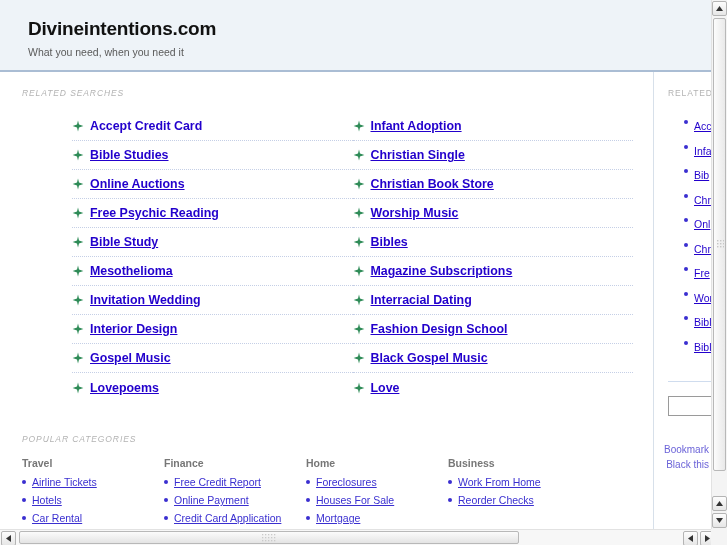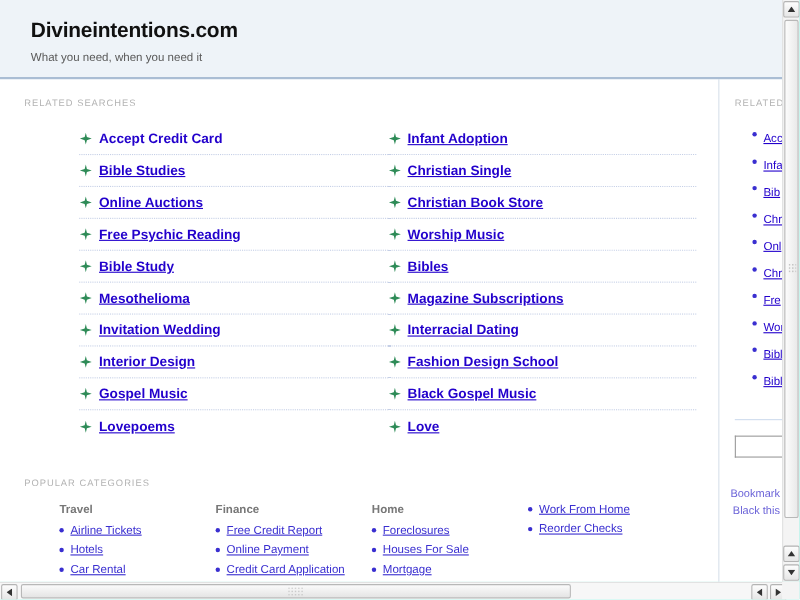--- a/index.html
+++ b/index.html
@@ -5,21 +5,21 @@
   html, body {
     margin: 0; padding: 0;
     width: 727px; height: 545px;
     overflow: hidden;
     background: #ffffff;
     font-family: "Liberation Sans", sans-serif;
   }
   #viewport {
     position: relative;
     width: 727px; height: 545px;
-    background: #5eead4;
+    background: #0ea5e9;
     overflow: hidden;
   }
   
   #page {
     position: absolute;
     left: 0; top: 0;
     width: 711px;
     height: 529px;
     overflow: hidden;
     background: #fff;
@@ -64,20 +64,21 @@
     width: 55px;
     height: 457px;
     overflow: hidden;
   }
   .section-label {
     font-size: 8.5px;
     color: #b3b3b3;
     letter-spacing: 0.9px;
     padding: 16px 0 0 22px;
     font-family: "Liberation Sans", sans-serif;
+    font-style: italic;
   }
   
   #rs-grid {
     margin: 14px 0 0 16px;
     display: flex;
     padding-left: 56px;
     padding-right: 20px;
   }
   .rs-col { width: 292px; }
   .rs-item {
@@ -102,21 +103,21 @@
     cursor: pointer;
     white-space: nowrap;
   }
   .rs-item.first .rs-link { text-decoration: none; }
   
   #popular {
     margin-top: 16px;
   }
   #cat-grid {
     display: flex;
-    padding-left: 54px;
+    padding-left: 22px;
     margin-top: 13px;
   }
   .cat-col { width: 142px; }
   .cat-head {
     font-size: 10.5px;
     color: #777777;
     font-weight: bold;
     margin-bottom: 7px;
   }
   .cat-item {
@@ -458,20 +459,21 @@
                 <div class="cat-item">
                   <span class="dot"></span>
                   <span class="cat-link">Houses For Sale</span>
                 </div>
                 <div class="cat-item">
                   <span class="dot"></span>
                   <span class="cat-link">Mortgage</span>
                 </div>
               </div>
               <div class="cat-col">
+                <div class="cat-head">Business</div>
                 <div class="cat-item">
                   <span class="dot"></span>
                   <span class="cat-link">Work From Home</span>
                 </div>
                 <div class="cat-item">
                   <span class="dot"></span>
                   <span class="cat-link">Reorder Checks</span>
                 </div>
               </div>
             </div>

